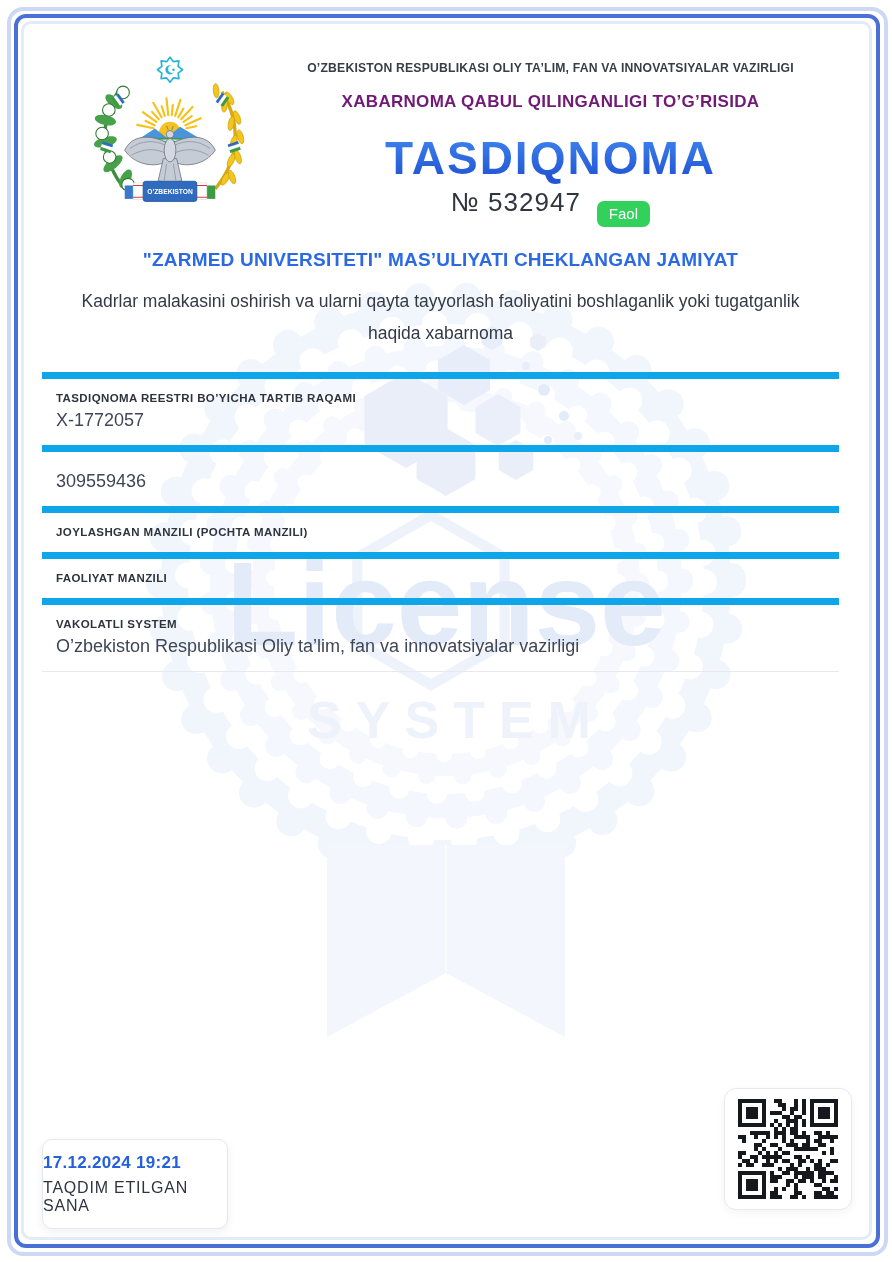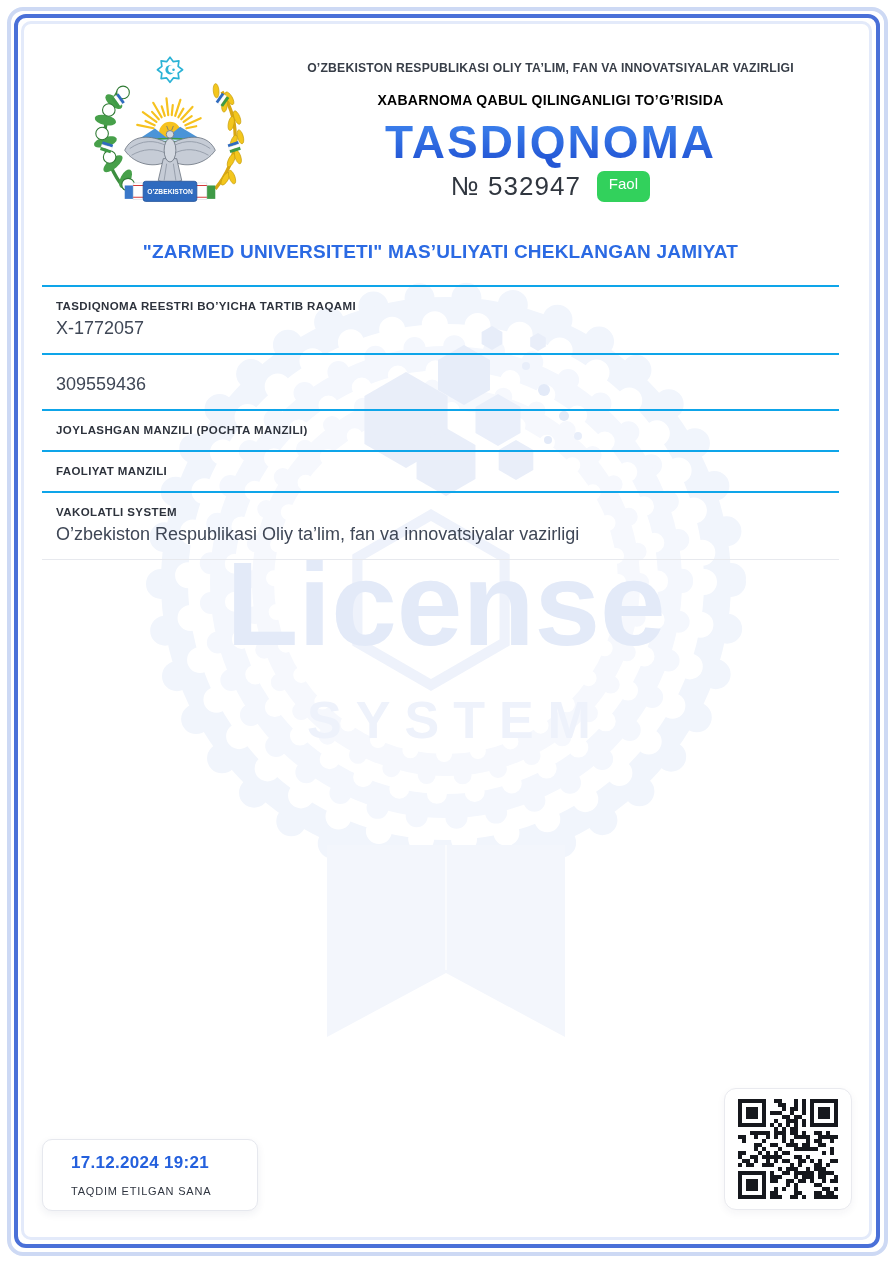--- a/index.html
+++ b/index.html
@@ -17,46 +17,46 @@
 
   .watermark { position:absolute; left:146px; top:270px; width:600px; height:790px; z-index:0; pointer-events:none; }
 
   .content { position:absolute; left:25px; top:25px; right:36px; z-index:1; }
 
   .header { display:flex; align-items:flex-start; margin-top:28px; }
   .emblem { width:170px; height:166px; flex:none; margin-left:60px; }
   .header-text { flex:1; text-align:center; padding-right:10px; }
   .ministry { margin-top:8px; font-size:12.2px; font-weight:700; letter-spacing:.2px;
               color:#383e48; white-space:nowrap; }
-  .subtitle { margin-top:17px; font-size:14px; font-weight:600; letter-spacing:.3px; color:#000000; }
-  .doc-title { margin-top:7px; font-size:46px; font-weight:800; letter-spacing:2px; color:#2b63dd;
+  .subtitle { margin-top:17px; font-size:17px; font-weight:600; letter-spacing:.3px; color:#701a75; }
+  .doc-title { margin-top:19px; font-size:46px; font-weight:800; letter-spacing:2px; color:#2b63dd;
                background:linear-gradient(180deg,#4189f1 0%,#2356d5 85%);
                -webkit-background-clip:text; background-clip:text; -webkit-text-fill-color:transparent;
                display:inline-block; }
   .number-row { margin-top:2px; display:flex; justify-content:center; gap:16px; }
   .doc-number { font-size:26px; color:#30363f; letter-spacing:1px; }
   .status-badge { background:#32d15c; color:#ffffff; font-size:15px; padding:5px 12px 6px;
-                  border-radius:7px; line-height:1; }
+                  border-radius:7px; line-height:1;margin-top:14px; }
 
   .company { margin-top:22px; text-align:center; font-size:19px; font-weight:700;
              color:#2b6ae3; letter-spacing:.2px; }
   .description { margin-top:14px; text-align:center; font-size:17.5px; color:#333a45;
                  line-height:1.85; max-width:740px; margin-left:auto; margin-right:auto; }
 
   .fields { margin:22px 17px 0; }
-  .field-row { border-top:2px solid #0ea5e9; padding:13px 0 14px 14px; }
+  .field-row { border-top:7px solid #0ea5e9; padding:13px 0 14px 14px; }
   .field-row:last-child { border-bottom:1px solid #e7e9ee; }
   .field-label { font-size:11.5px; font-weight:700; color:#2e333d; letter-spacing:.4px; }
   .field-value { margin-top:6px; font-size:18px; color:#3f4756; }
 
-  .date-box { position:absolute; left:42px; top:1139px; width:216px; min-height:71px;
+  .date-box { position:absolute; left:42px; top:1139px; width:186px; min-height:71px;
               background:#fff; border:1px solid #e6e8ee; border-radius:10px;
-              box-shadow:0 3px 8px rgba(30,40,80,.07); padding:13px 28px; z-index:2; }
+              box-shadow:0 3px 8px rgba(30,40,80,.07); padding:13px 0; z-index:2; }
   .date-value { font-size:17px; font-weight:700; color:#2460dd; letter-spacing:.3px; }
-  .date-label { margin-top:12px; font-size:11px; color:#2f3540; letter-spacing:.8px; }
+  .date-label { margin-top:6px; font-size:16px; color:#2f3540; letter-spacing:.8px; }
 
   .qr-card { position:absolute; left:724px; top:1088px; width:128px; height:122px;
              background:#fff; border:1px solid #e9eaef; border-radius:12px;
              box-shadow:0 3px 8px rgba(30,40,80,.05); display:flex; align-items:center;
              justify-content:center; z-index:2; }
   #qr { width:100px; height:100px; }
 </style>
 </head>
 <body>
 
@@ -234,20 +234,21 @@
         <div class="subtitle">XABARNOMA QABUL QILINGANLIGI TO’G’RISIDA</div>
         <div><span class="doc-title">TASDIQNOMA</span></div>
         <div class="number-row">
           <span class="doc-number">№ 532947</span>
           <span class="status-badge">Faol</span>
         </div>
       </div>
     </div>
 
     <div class="company">"ZARMED UNIVERSITETI" MAS’ULIYATI CHEKLANGAN JAMIYAT</div>
+    <div class="description">Kadrlar malakasini oshirish va ularni qayta tayyorlash faoliyatini boshlaganlik yoki tugatganlik haqida xabarnoma</div>
 
     <div class="fields">
       <div class="field-row">
         <div class="field-label">TASDIQNOMA REESTRI BO’YICHA TARTIB RAQAMI</div>
         <div class="field-value">X-1772057</div>
       </div>
       <div class="field-row">
         <div class="field-value">309559436</div>
       </div>
       <div class="field-row">

